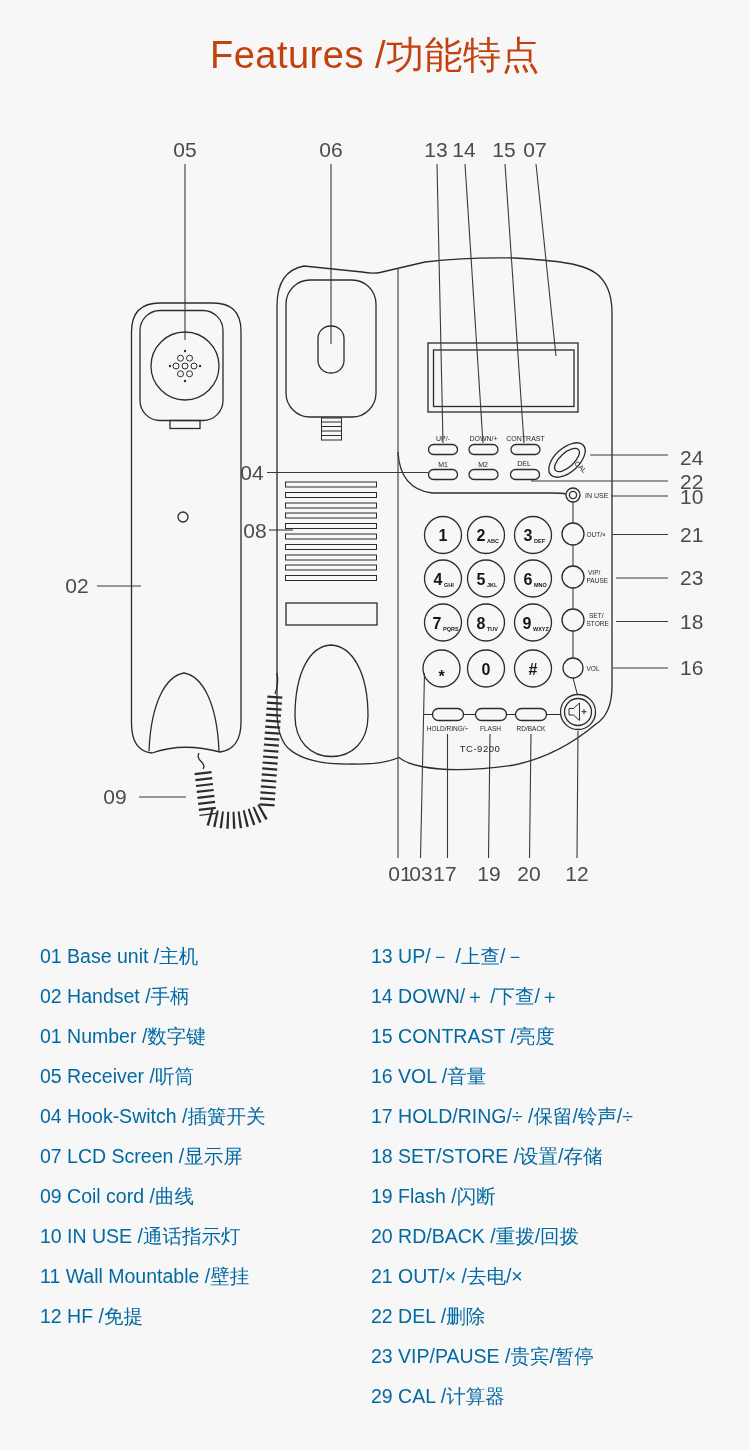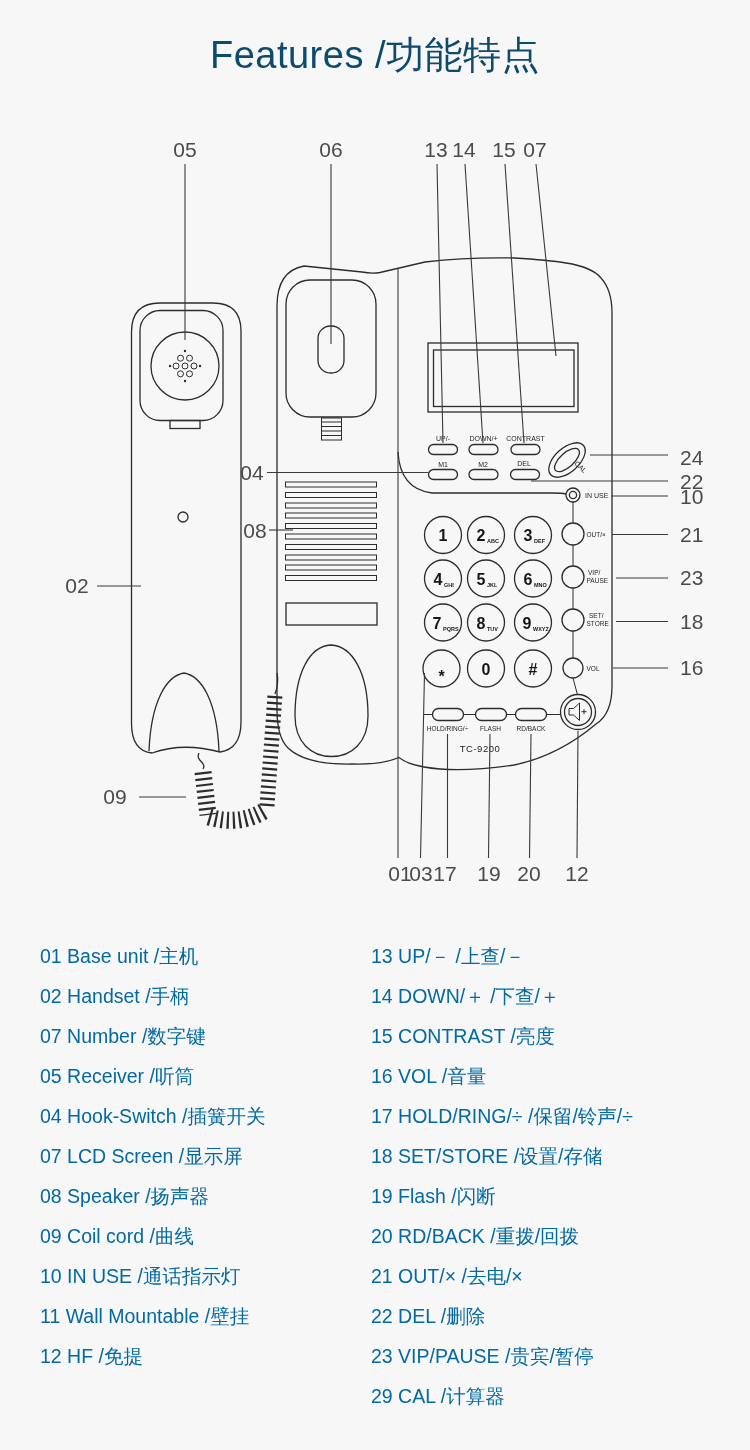--- a/index.html
+++ b/index.html
@@ -7,21 +7,21 @@
     width:750px;height:1450px;
     background:#f7f7f8;
     font-family:"Liberation Sans",sans-serif;
     position:relative;
     overflow:hidden;
   }
   .page{position:relative;width:750px;height:1450px;}
   .title{
     position:absolute;top:30px;left:0;width:100%;
     text-align:center;margin:0;
-    font-size:38px;font-weight:400;color:#0c4a6e;letter-spacing:.5px;
+    font-size:38px;font-weight:400;color:#c2410c;letter-spacing:.5px;
   }
   svg.diagram{position:absolute;top:0;left:0;}
   
   .ln{fill:none;stroke:#2c2c2c;stroke-width:1.3;}
   .thin{fill:none;stroke:#2c2c2c;stroke-width:1;}
   .coil{fill:none;stroke:#2c2c2c;stroke-dasharray:2.2,3.8;}
   .cl{fill:none;stroke:#3a3a3a;stroke-width:1.1;}
   .cot{fill:#4b4b4b;font-size:21px;}
   .tiny{fill:#1f1f1f;font-size:7px;}
   .tiny2{fill:#1f1f1f;font-size:6.5px;}
@@ -268,25 +268,24 @@
       <text class="cot" x="529" y="881" text-anchor="middle">20</text>
       <path class="cl" d="M578,731 L577,858"></path>
       <text class="cot" x="577" y="881" text-anchor="middle">12</text>
     </g>
   </svg>
 
   <div class="features">
     <div class="col col-left">
       <div class="feat">01 Base unit /主机</div>
       <div class="feat">02 Handset /手柄</div>
-      <div class="feat">07 Number /数字键</div>
+      <div class="feat">01 Number /数字键</div>
       <div class="feat">05 Receiver /听筒</div>
       <div class="feat">04 Hook-Switch /插簧开关</div>
       <div class="feat">07 LCD Screen /显示屏</div>
-      <div class="feat">08 Speaker /扬声器</div>
       <div class="feat">09 Coil cord /曲线</div>
       <div class="feat">10 IN USE /通话指示灯</div>
       <div class="feat">11 Wall Mountable /壁挂</div>
       <div class="feat">12 HF /免提</div>
     </div>
     <div class="col col-right">
       <div class="feat">13 UP/－ /上查/－</div>
       <div class="feat">14 DOWN/＋ /下查/＋</div>
       <div class="feat">15 CONTRAST /亮度</div>
       <div class="feat">16 VOL /音量</div>

